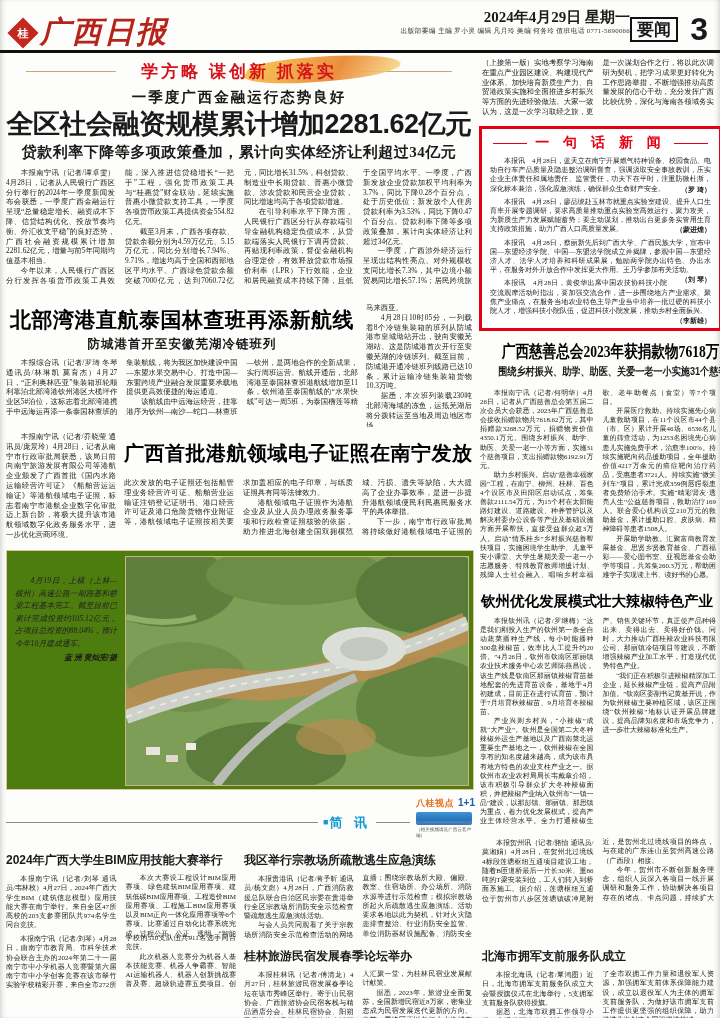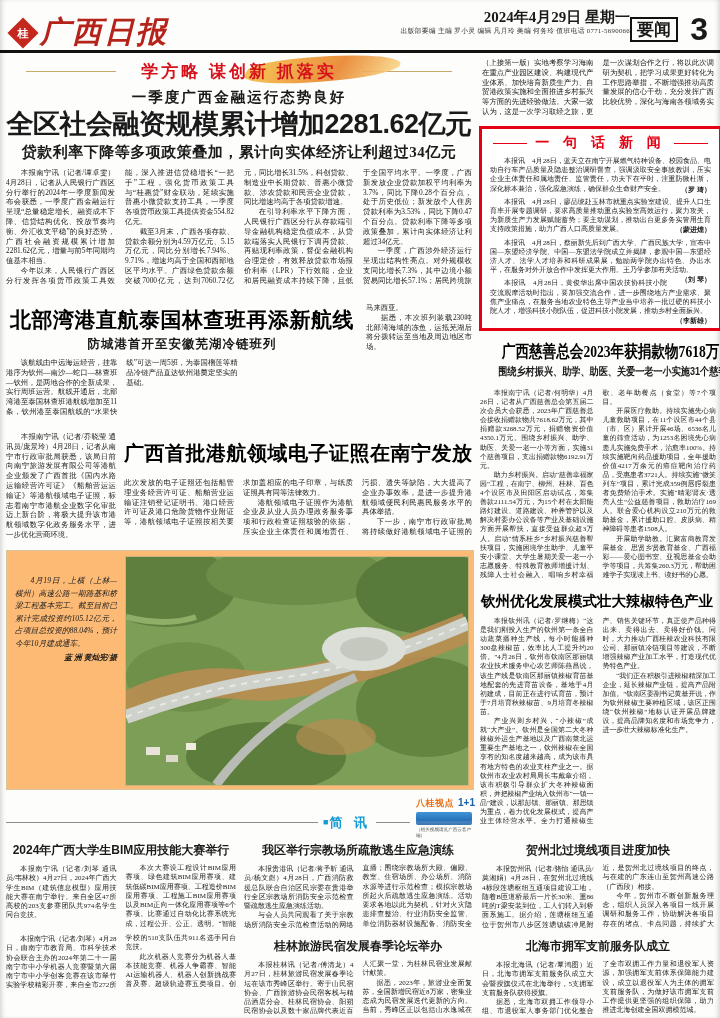--- a/index.html
+++ b/index.html
@@ -47,41 +47,41 @@
   .art-deck{font-weight:bold;text-align:center;white-space:nowrap;
       font-family:"Liberation Sans",sans-serif;}
   
   .onebox{border:3px solid #e60013;background:#fff;padding:5px 8px 4px 8px;}
   .onebox-head{display:flex;align-items:center;justify-content:center;gap:8px;margin-bottom:4px;}
   .onebox-head .hline{height:1px;background:#e60013;flex:0 0 34px;}
   .onebox-title{color:#e60013;font-size:14px;font-weight:bold;letter-spacing:5px;
       font-family:"Liberation Sans",sans-serif;}
   .onebox p.bp{font-size:7px;line-height:9.2px;margin-bottom:3px;}
   
-  .photo-block{background:#fdba74;border:1px solid #d9c69c;}
+  .photo-block{background:#4d7c0f;border:1px solid #d9c69c;}
   .photo-caption{font-style:italic;font-size:7.8px;line-height:12.5px;color:#222;
       text-align:justify;text-indent:2em;}
   .photo-credit{font-style:italic;font-size:7.8px;font-weight:bold;text-align:right;
       line-height:12px;margin-top:2px;}
   .photo-frame{border:1px solid #c9b480;overflow:hidden;background:#7fa05b;}
   
   .badge-name{font-weight:bold;font-size:9px;color:#e8711a;
       font-family:"Liberation Sans",sans-serif;letter-spacing:.5px;white-space:nowrap;margin-top:10px;}
   .badge-11{font-weight:bold;font-size:10px;color:#1b5fa8;font-family:"Liberation Sans",sans-serif;}
   .badge-bar{width:56px;height:13px;border-radius:2px;margin-top:2px;
       background:linear-gradient(180deg,#3e93d6,#1b5fa8);
       box-shadow:inset 0 -4px 0 rgba(255,255,255,.15);}
   .badge-note{font-size:4.6px;color:#555;margin-top:2px;line-height:6px;}
   
   .briefs-rule{border-top:1px solid #8c8c8c;}
   .briefs-label{background:#fdfdfb;color:#129ad5;font-weight:bold;font-size:13px;
       font-family:"Liberation Sans",sans-serif;letter-spacing:4px;padding:0 5px;}
   .briefs-label .sq{font-size:9px;vertical-align:2px;letter-spacing:1px;}
-  .brief-title{font-size:12px;font-weight:bold;text-align:center;white-space:nowrap;
-      font-family:"Liberation Sans",sans-serif;margin:4px 0 5px 0;}
+  .brief-title{font-size:12px;font-weight:bold;white-space:nowrap;
+      font-family:"Liberation Sans",sans-serif;margin:14px 0 5px 0;}
   .brief-body p.bp{font-size:7px;line-height:9.3px;}
 </style>
 </head>
 <body>
 
 <div id="page">
 
   <header>
     <div class="abs mast-logo" style="left:12px;top:12px;">
       <div class="logo-diamond">
@@ -114,38 +114,40 @@
       <p class="bp">截至3月末，广西各项存款、贷款余额分别为4.59万亿元、5.15万亿元，同比分别增长7.94%、9.71%，增速均高于全国和西部地区平均水平。广西绿色贷款余额突破7000亿元，达到7060.72亿元，同比增长31.5%，科创贷款、制造业中长期贷款、普惠小微贷款、涉农贷款和民营企业贷款，同比增速均高于各项贷款增速。</p>
       <p class="bp">在引导利率水平下降方面，人民银行广西区分行从存款端引导金融机构稳定负债成本，从贷款端落实人民银行下调再贷款、再贴现利率政策，督促金融机构合理定价，有效释放贷款市场报价利率（LPR）下行效能，企业和居民融资成本持续下降，且低于全国平均水平。一季度，广西新发放企业贷款加权平均利率为3.7%，同比下降0.28个百分点，处于历史低位；新发放个人住房贷款利率为3.53%，同比下降0.47个百分点。贷款利率下降等多项政策叠加，累计向实体经济让利超过34亿元。</p>
       <p class="bp">一季度，广西涉外经济运行呈现出结构性亮点。对外规模收支同比增长7.3%，其中边境小额贸易同比增长57.1%；居民跨境旅行热度上升，支出同比增长30.8%。广西跨境人民币结算量1602.21亿元，同比增长100.78%，高于全国平均水平72.34个百分点，稳居12个西部省区市和9个边境省区中排名第一。</p>
     </div>
   </section>
 
   <section>
     <div class="abs art-title" style="left:6px;top:306px;width:352px;font-size:21px;letter-spacing:.5px;">北部湾港直航泰国林查班再添新航线</div>
     <div class="abs art-deck" style="left:6px;top:336px;width:352px;font-size:12.5px;letter-spacing:1px;">防城港首开至安徽芜湖冷链班列</div>
     <div class="abs body-cols c3" style="left:6px;top:358px;width:352px;height:68px;">
+      <p class="bp"><b>本报综合讯</b><span>（记者/罗琦 冬琴 通讯员/林琳凯 莫育杰）4月27日，“正利奥林匹亚”集装箱班轮顺利靠泊北部湾港钦州港区大榄坪作业区5#泊位，这标志着北部湾港携手中远海运再添一条泰国林查班的集装航线，将为我区加快建设中国—东盟水果交易中心、打造中国—东盟跨境产业融合发展重要承载地提供更高效便捷的海运通道。</span></p>
       <p class="bp">该航线由中远海运经营，挂靠港序为钦州—南沙—蛇口—林查班—钦州，是两地合作的全新成果，实行周班运营。航线开通后，北部湾港至泰国林查班港航线增加至11条，钦州港至泰国航线的“水果快线”可达一周5班，为泰国榴莲等精品冷链产品直达钦州港奠定坚实的基础。</p>
 
     </div>
     <div class="abs body-cols" style="left:366px;top:303px;width:106px;height:124px;">
       <p class="bp noindent">马来西亚。</p>
+      <p class="bp">4月28日10时05分，一列载着8个冷链集装箱的班列从防城港市皇城坳站开出，驶向安徽芜湖站。这是防城港首次开行至安徽芜湖的冷链班列。截至目前，防城港开通冷链班列线路已达10条，累计运输冷链集装箱货物10.3万吨。</p>
       <p class="bp">据悉，本次班列装载230吨北部湾海域的冻鱼，运抵芜湖后将分拨转运至当地及周边地区市场。</p>
 
     </div>
   </section>
 
   <section>
     <div class="abs body-cols" style="left:6px;top:432px;width:110px;height:112px;">
       <p class="bp"><b>本报南宁讯</b><span>（记者/乔晓莹 通讯员/庞景玲）4月28日，记者从南宁市行政审批局获悉，该局日前向南宁旅游发展有限公司等港航企业颁发了广西首批《国内水路运输经营许可证》《船舶营运运输证》等港航领域电子证照，标志着南宁市港航企业数字化审批迈上新台阶，将极大提升该市港航领域数字化政务服务水平，进一步优化营商环境。</span></p>
     </div>
     <div class="abs art-title" style="left:124px;top:440px;width:348px;font-size:20px;letter-spacing:.5px;">广西首批港航领域电子证照在南宁发放</div>
     <div class="abs body-cols c3" style="left:124px;top:478px;width:348px;height:66px;">
       <p class="bp noindent">此次发放的电子证照还包括船管理业务经营许可证、船舶营业运输证注销登记证明书、港口经营许可证及港口危险货物作业附证等，港航领域电子证照按相关要求加盖相应的电子印章，与纸质证照具有同等法律效力。</p>
-      <p class="bp">港航领域电子证照作为港航企业及从业人员办理政务服务事项和行政检查证照核验的依据，压实企业主体责任和属地责任、污损、遗失等缺陷，大大提高了企业办事效率，是进一步提升港航领域便民利民惠民服务水平的具体举措。</p>
+      <p class="bp">港航领域电子证照作为港航企业及从业人员办理政务服务事项和行政检查证照核验的依据，助力推进北海创建全国双拥模范城、污损、遗失等缺陷，大大提高了企业办事效率，是进一步提升港航领域便民利民惠民服务水平的具体举措。</p>
       <p class="bp">下一步，南宁市行政审批局将持续做好港航领域电子证照的宣传推广及应用，强化与行业主管部门协作联动，推动电子证照应用落地见效。</p>
     </div>
   </section>
 
   <figure class="abs photo-block" style="left:6px;top:550px;width:466px;height:238px;margin:0;">
     <div class="abs" style="left:8px;top:24px;width:102px;">
       <div class="photo-caption">4月19日，上横（上林—横州）高速公路一期路基和桥梁工程基本完工。截至目前已累计完成投资约105.12亿元，占项目总投资的88.04%，预计今年10月建成通车。</div>
       <div class="photo-credit">蓝 洲  黄灿宪/摄</div>
     </div>
     <div class="abs photo-frame" style="left:118px;top:5px;width:342px;height:228px;">
@@ -231,21 +233,20 @@
 
   <article class="abs" style="left:244px;top:838px;width:228px;">
     <h2 class="brief-title">我区举行宗教场所疏散逃生应急演练</h2>
     <div class="brief-body body-cols c2" style="height:70px;">
       <p class="bp"><b>本报贵港讯</b><span>（记者/蒋予昕 通讯员/杨文彪）4月28日，广西消防救援总队联合自治区民宗委在贵港举行全区宗教场所消防安全示范检查暨疏散逃生应急演练活动。</span></p>
       <p class="bp">与会人员共同观看了关于宗教场所消防安全示范检查活动的网络直播；围绕宗教场所大殿、偏殿、教室、住宿场所、办公场所、消防水源等进行示范检查；模拟宗教场所起火后疏散逃生应急演练。活动要求各地以此为契机，针对火灾隐患排查整治、行业消防安全监管、单位消防器材设施配备、消防安全标识设置、消防通道畅通、应急预案制定、消防培训演练等方面，开展一次宗教场所消防安全隐患排查整治行动。</p>
     </div>
   </article>
 
   <article class="abs" style="left:482px;top:838px;width:232px;">
-    <h2 class="brief-title">贺州北过境线项目进度加快</h2>
     <div class="brief-body body-cols c2" style="height:70px;">
       <p class="bp"><b>本报贺州讯</b><span>（记者/骆怡 通讯员/莫湘娟）4月28日，在贺州北过境线4标段莲塘枢纽互通项目建设工地，随着B匝道桥最后一片长30米、重86吨的T梁安装到位，工人们转入到桥面系施工。据介绍，莲塘枢纽互通位于贺州市八步区莲塘镇碳冲尾附近，是贺州北过境线项目的终点，与在建的广东连山至贺州高速公路（广西段）相接。</span></p>
       <p class="bp">今年，贺州市不断创新服务理念，组织人员深入各项目一线开展调研和服务工作，协助解决各项目存在的堵点、卡点问题，持续扩大交通有效投资，加快交通基础设施建设。贺州北过境线4标段莲塘枢纽互通项目转入桥面系施工，为今年年底通车创造了有利条件。</p>
     </div>
   </article>
 
   <article class="abs" style="left:6px;top:934px;width:230px;">
     <div class="brief-body body-cols c2" style="height:62px;">
       <p class="bp"><b>本报南宁讯</b><span>（记者/刘琴）4月28日，由南宁市教育局、市科学技术协会联合主办的2024年第二十一届南宁市中小学机器人竞赛暨第六届南宁市中小学创客竞赛在该市翠竹实验学校精彩开赛，来自全市272所学校的510支队伍共911名选手同台竞技。</span></p>
       <p class="bp">此次机器人竞赛分为机器人基本技能竞赛、机器人争霸赛、智能AI运输机器人、机器人创新挑战赛普及赛、超级轨迹赛五类项目。创客竞赛以“智慧助农”为主题，分为机器人创意比赛和3D打印笔工程挑战赛。</p>

